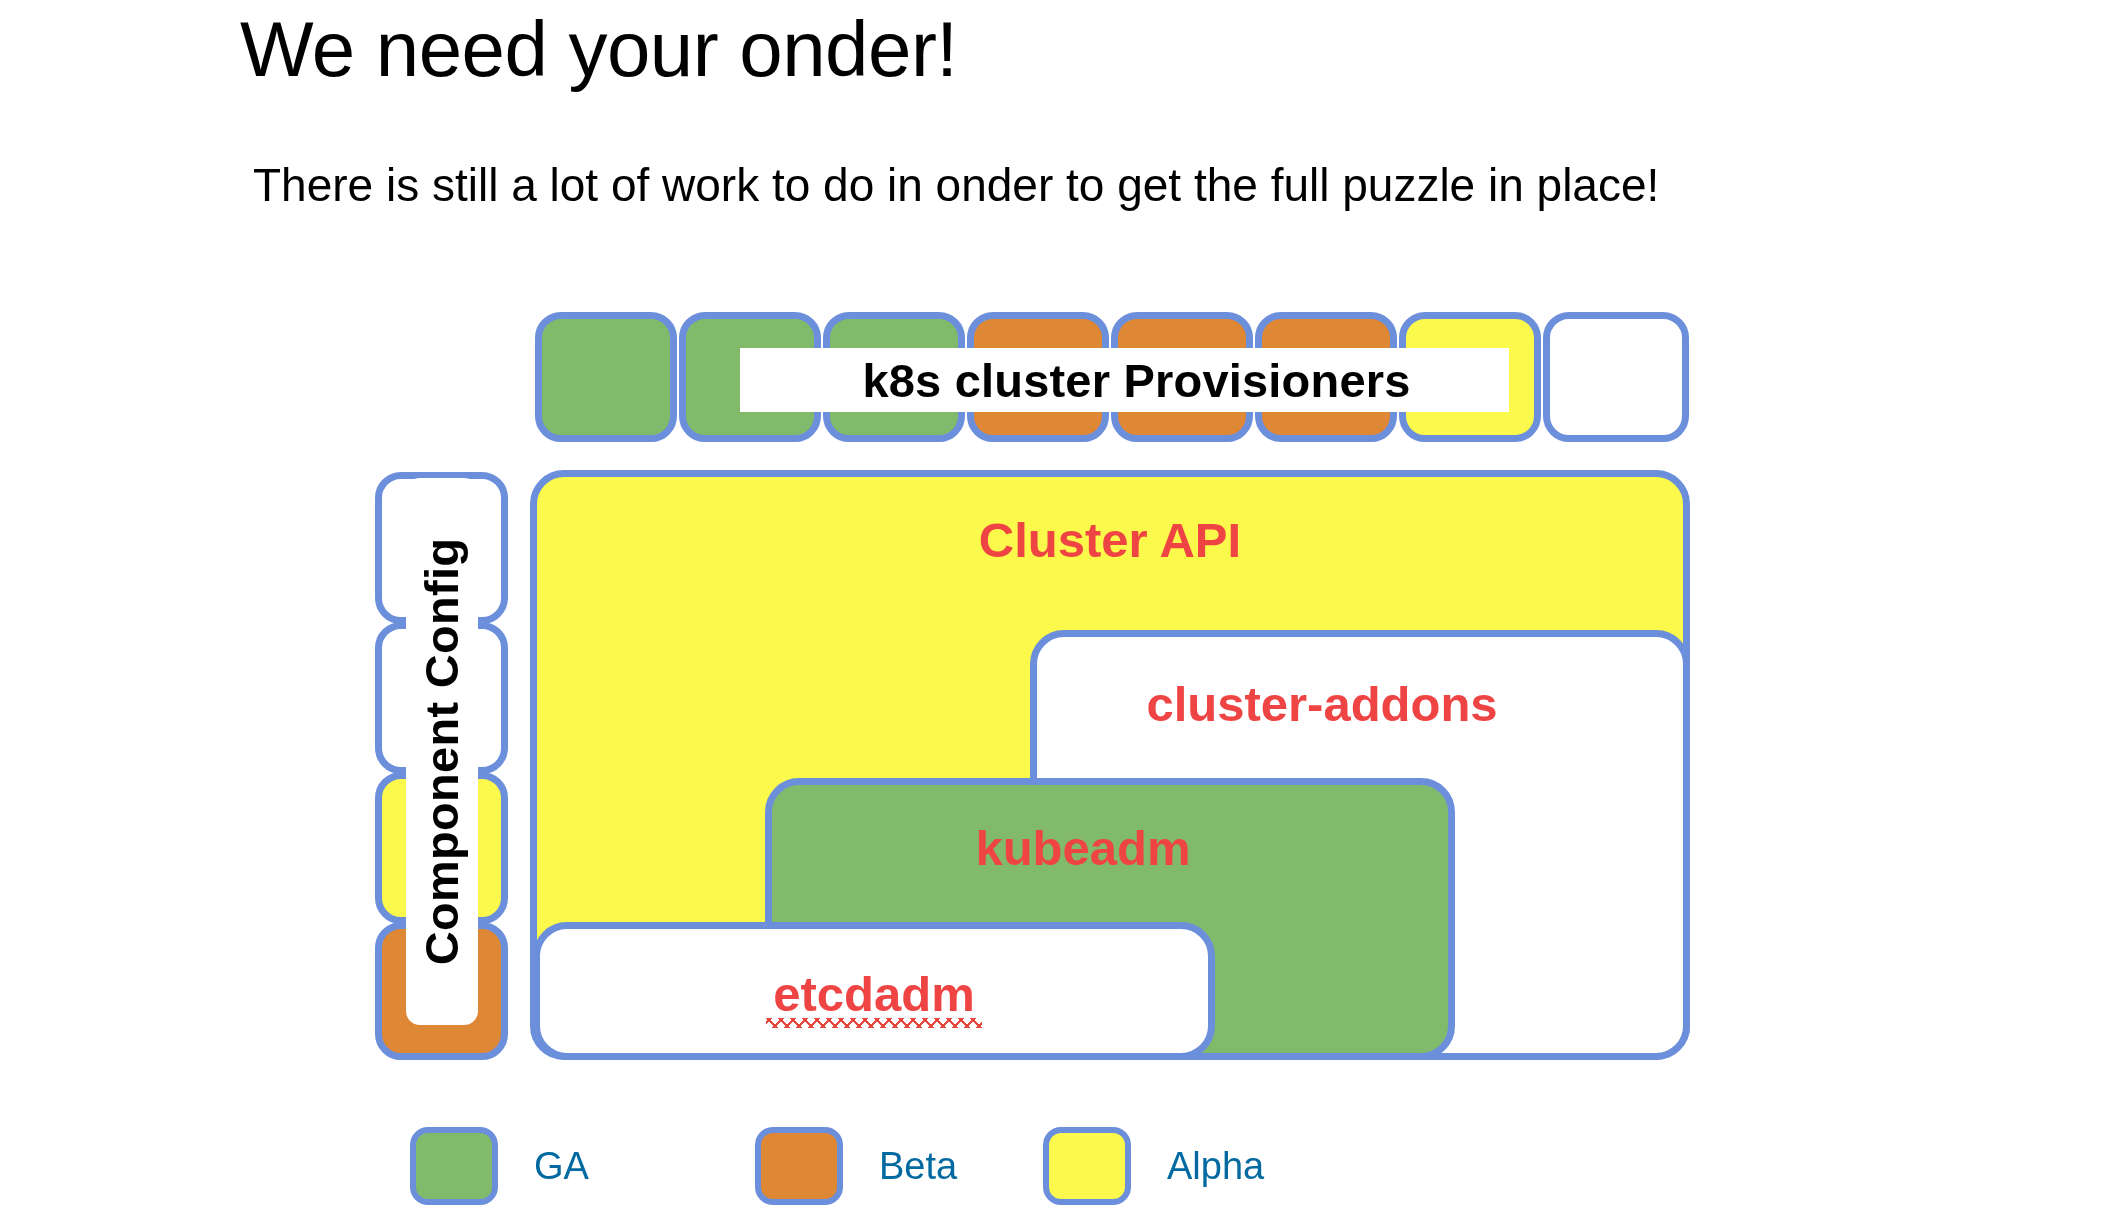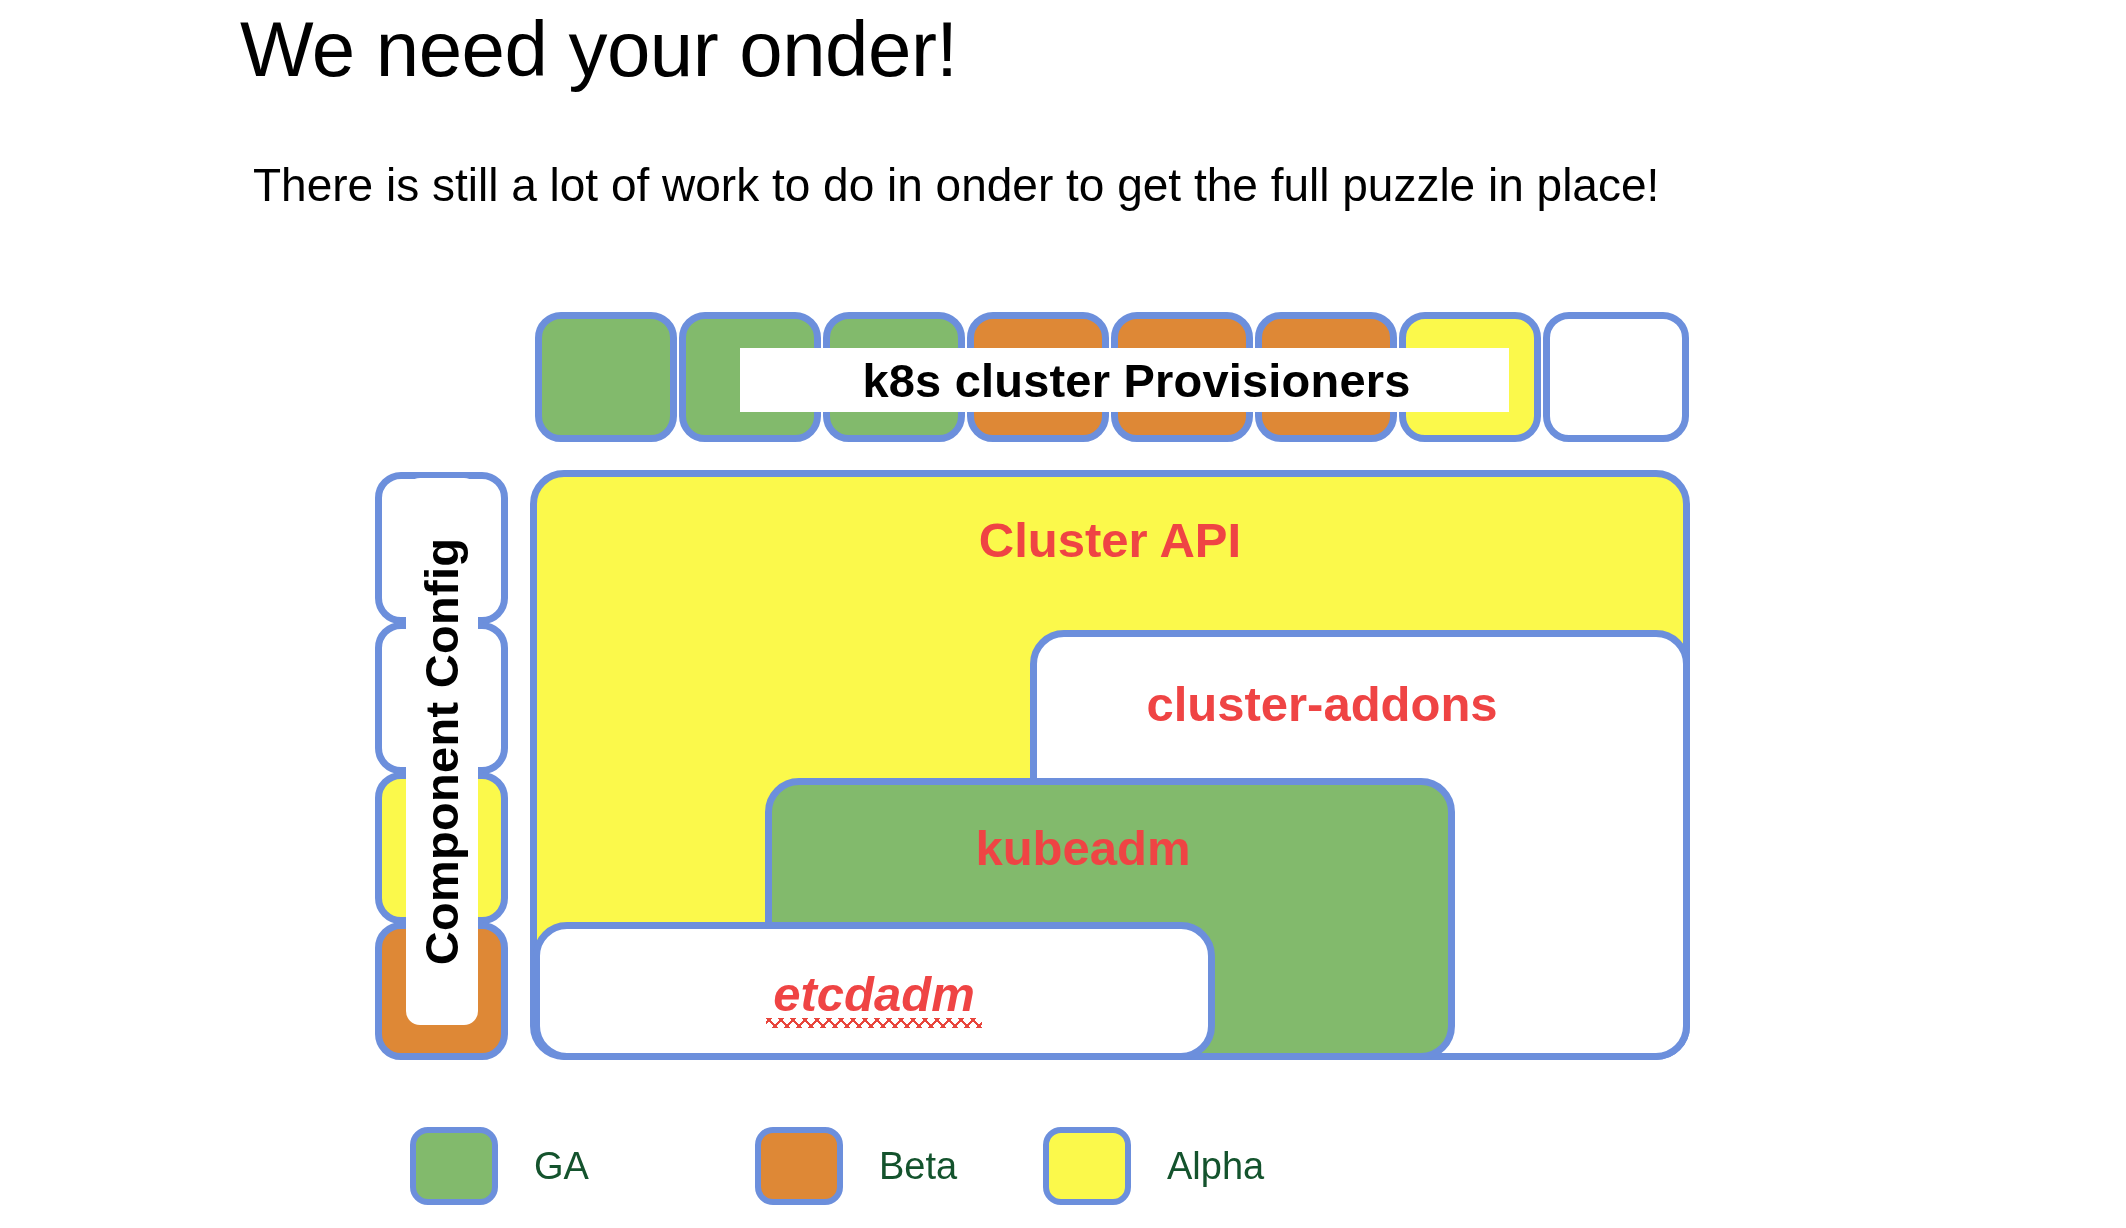--- a/index.html
+++ b/index.html
@@ -64,21 +64,21 @@
   .box-title{
     position:absolute;
     font-weight:bold;
     color:#ef4444;
     white-space:nowrap;
     text-align:center;
   }
   #cluster-api-title{font-size:49px;}
   #cluster-addons-title{font-size:49px;}
   #kubeadm-title{font-size:49px;}
-  #etcdadm-title{font-size:49px;font-style:italic;}
+  #etcdadm-title{font-size:49px;}
 
   
   .squiggle{
     position:absolute;
     height:10px;
     background-repeat:repeat-x;
     background-size:12px 10px;
     background-image:
       linear-gradient(45deg,transparent 42%,#e8453c 42%,#e8453c 58%,transparent 58%),
       linear-gradient(-45deg,transparent 42%,#e8453c 42%,#e8453c 58%,transparent 58%);
@@ -90,21 +90,21 @@
   .legend-item{position:absolute;top:0;height:84px;display:flex;align-items:center;}
   .legend-swatch{
     width:88px;height:78px;box-sizing:border-box;
     border:6px solid #6C8FDC;border-radius:18px;background:#fff;
   }
   .legend-swatch.ga{background:#82BA6C;}
   .legend-swatch.beta{background:#DE8836;}
   .legend-swatch.alpha{background:#FBF94B;}
   .legend-swatch.prealpha{background:#ffffff;}
   .legend-label{
-    margin-left:36px;font-size:38px;color:#14532d;white-space:nowrap;
+    margin-left:36px;font-size:38px;color:#0369a1;white-space:nowrap;
   }
 </style>
 </head>
 <body>
 
 <div id="page-title">We need your onder!</div>
 <div id="page-subtitle">There is still a lot of work to do in onder to get the full puzzle in place!</div>
 
 <div>
   <div class="pbox ga" style="left:535px;  top:312px; width:142px; height:130px;"></div>

